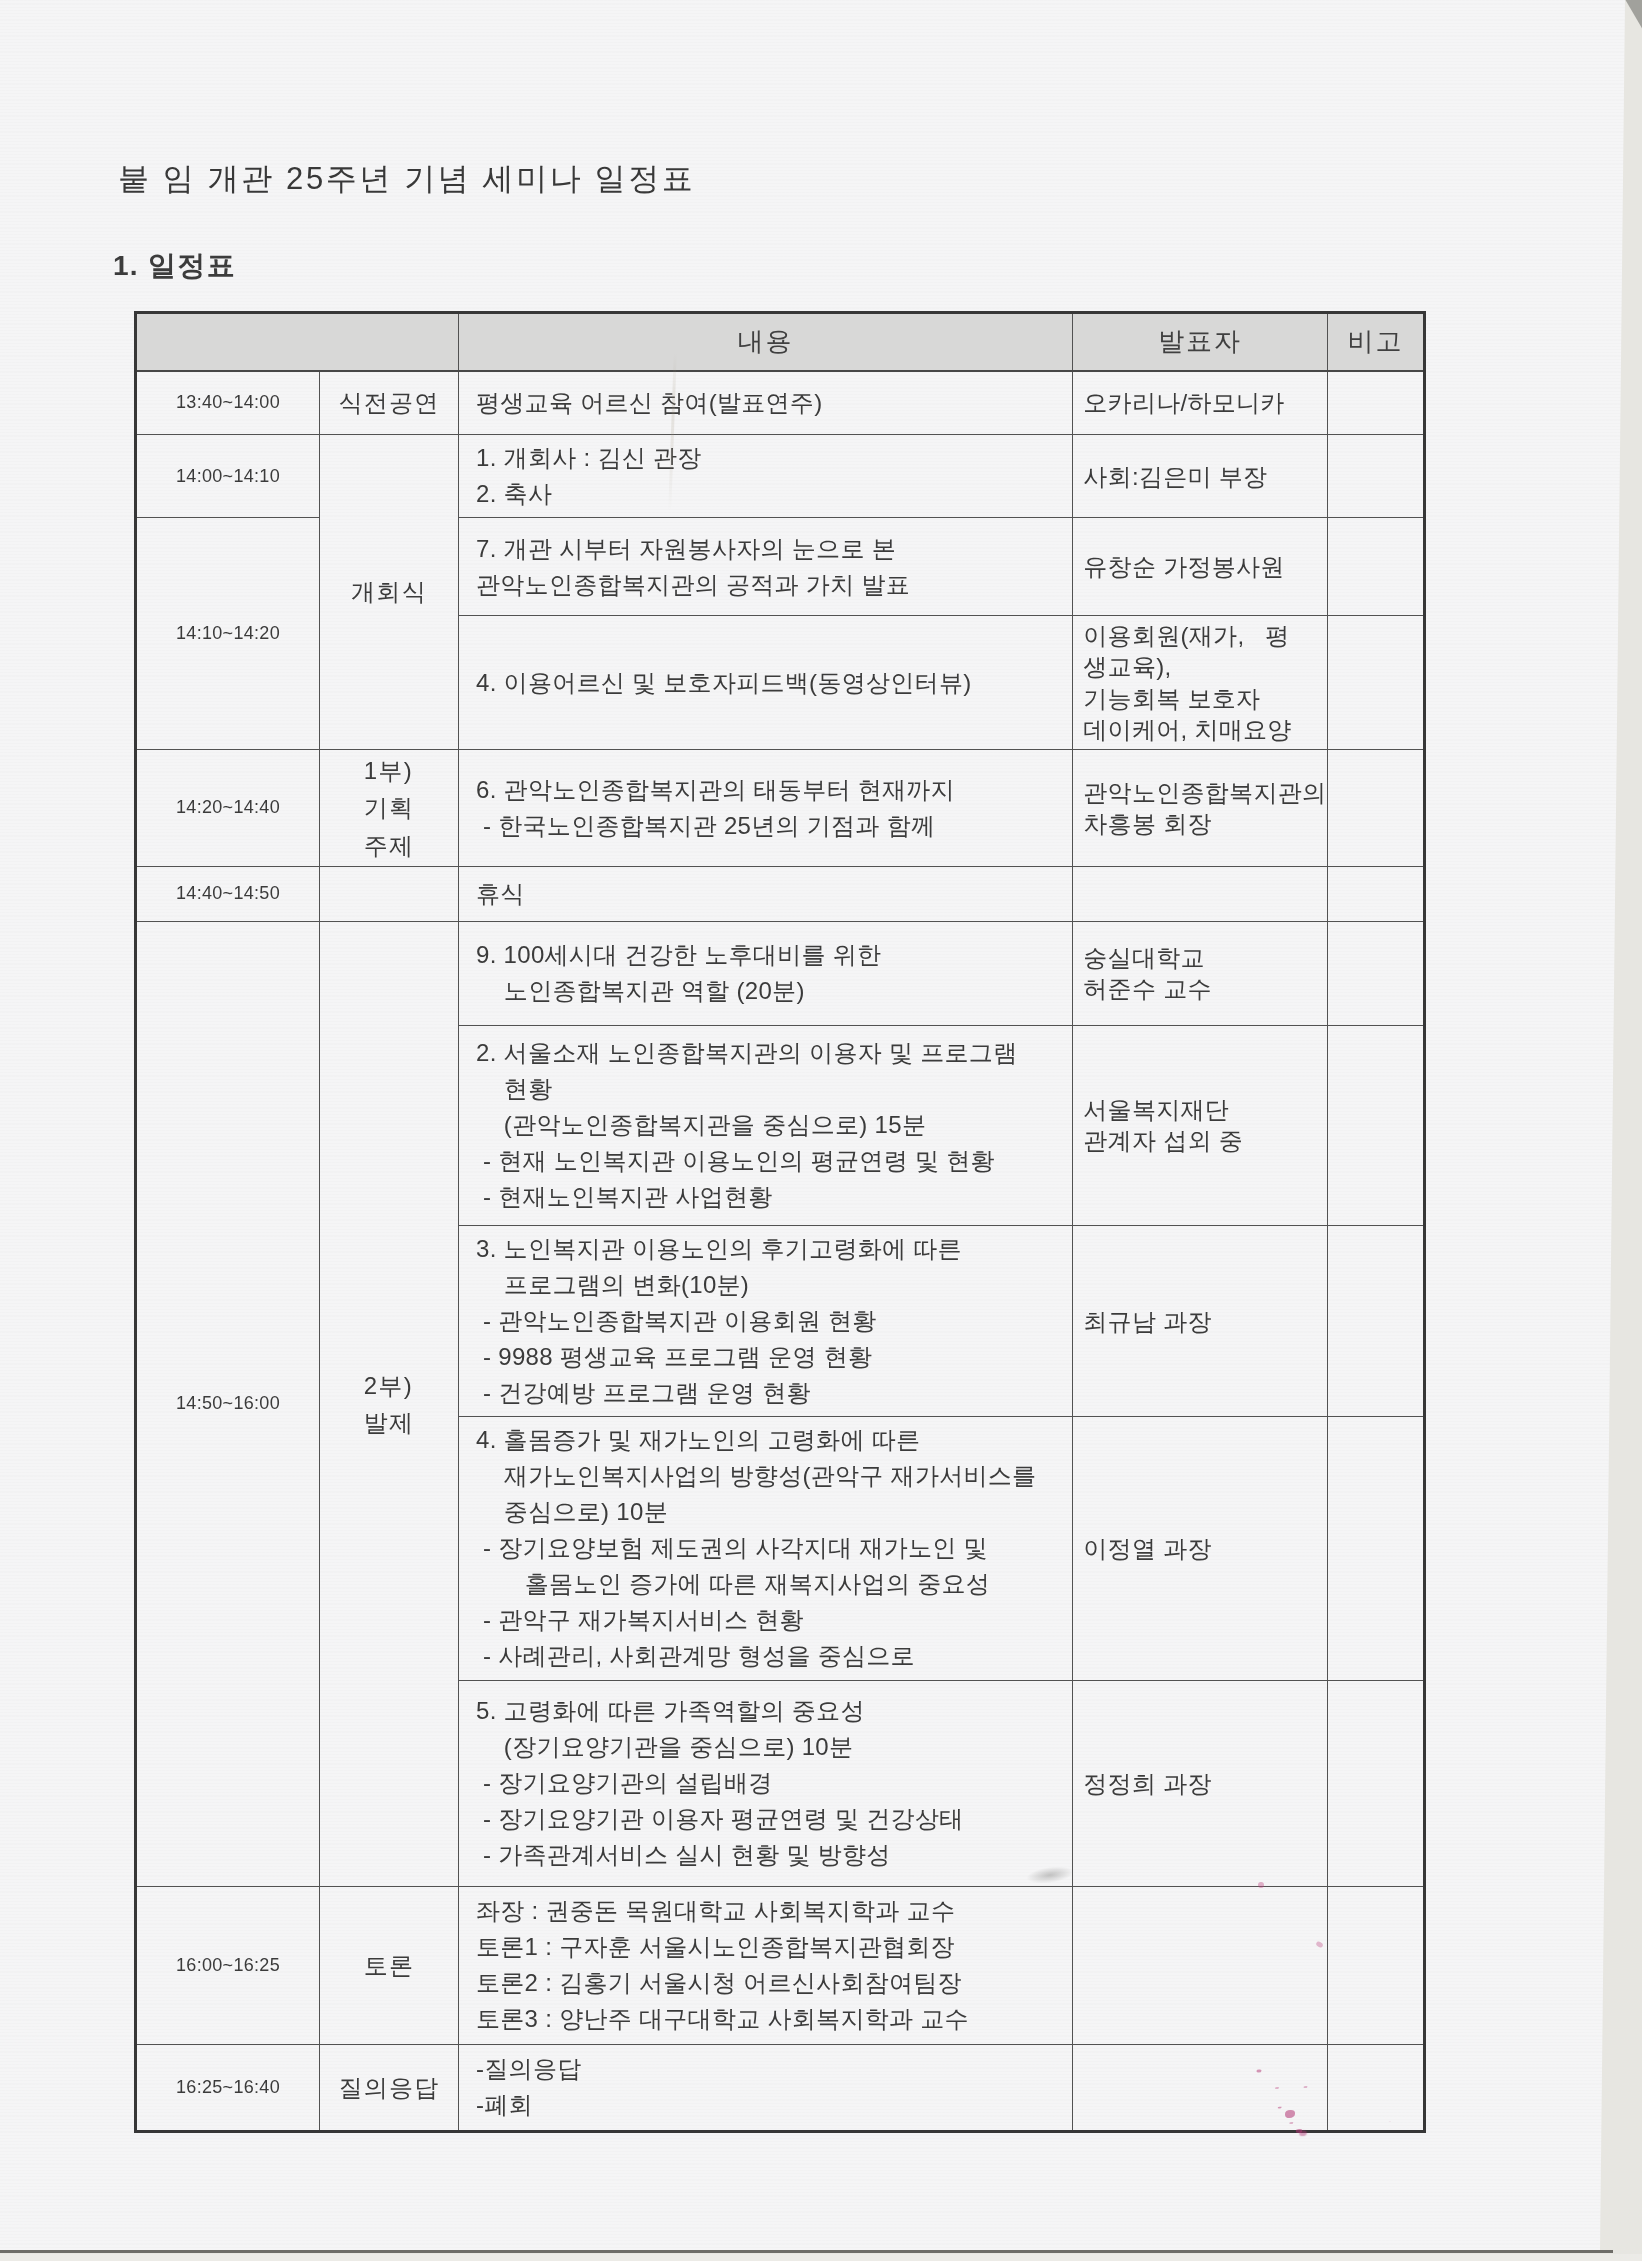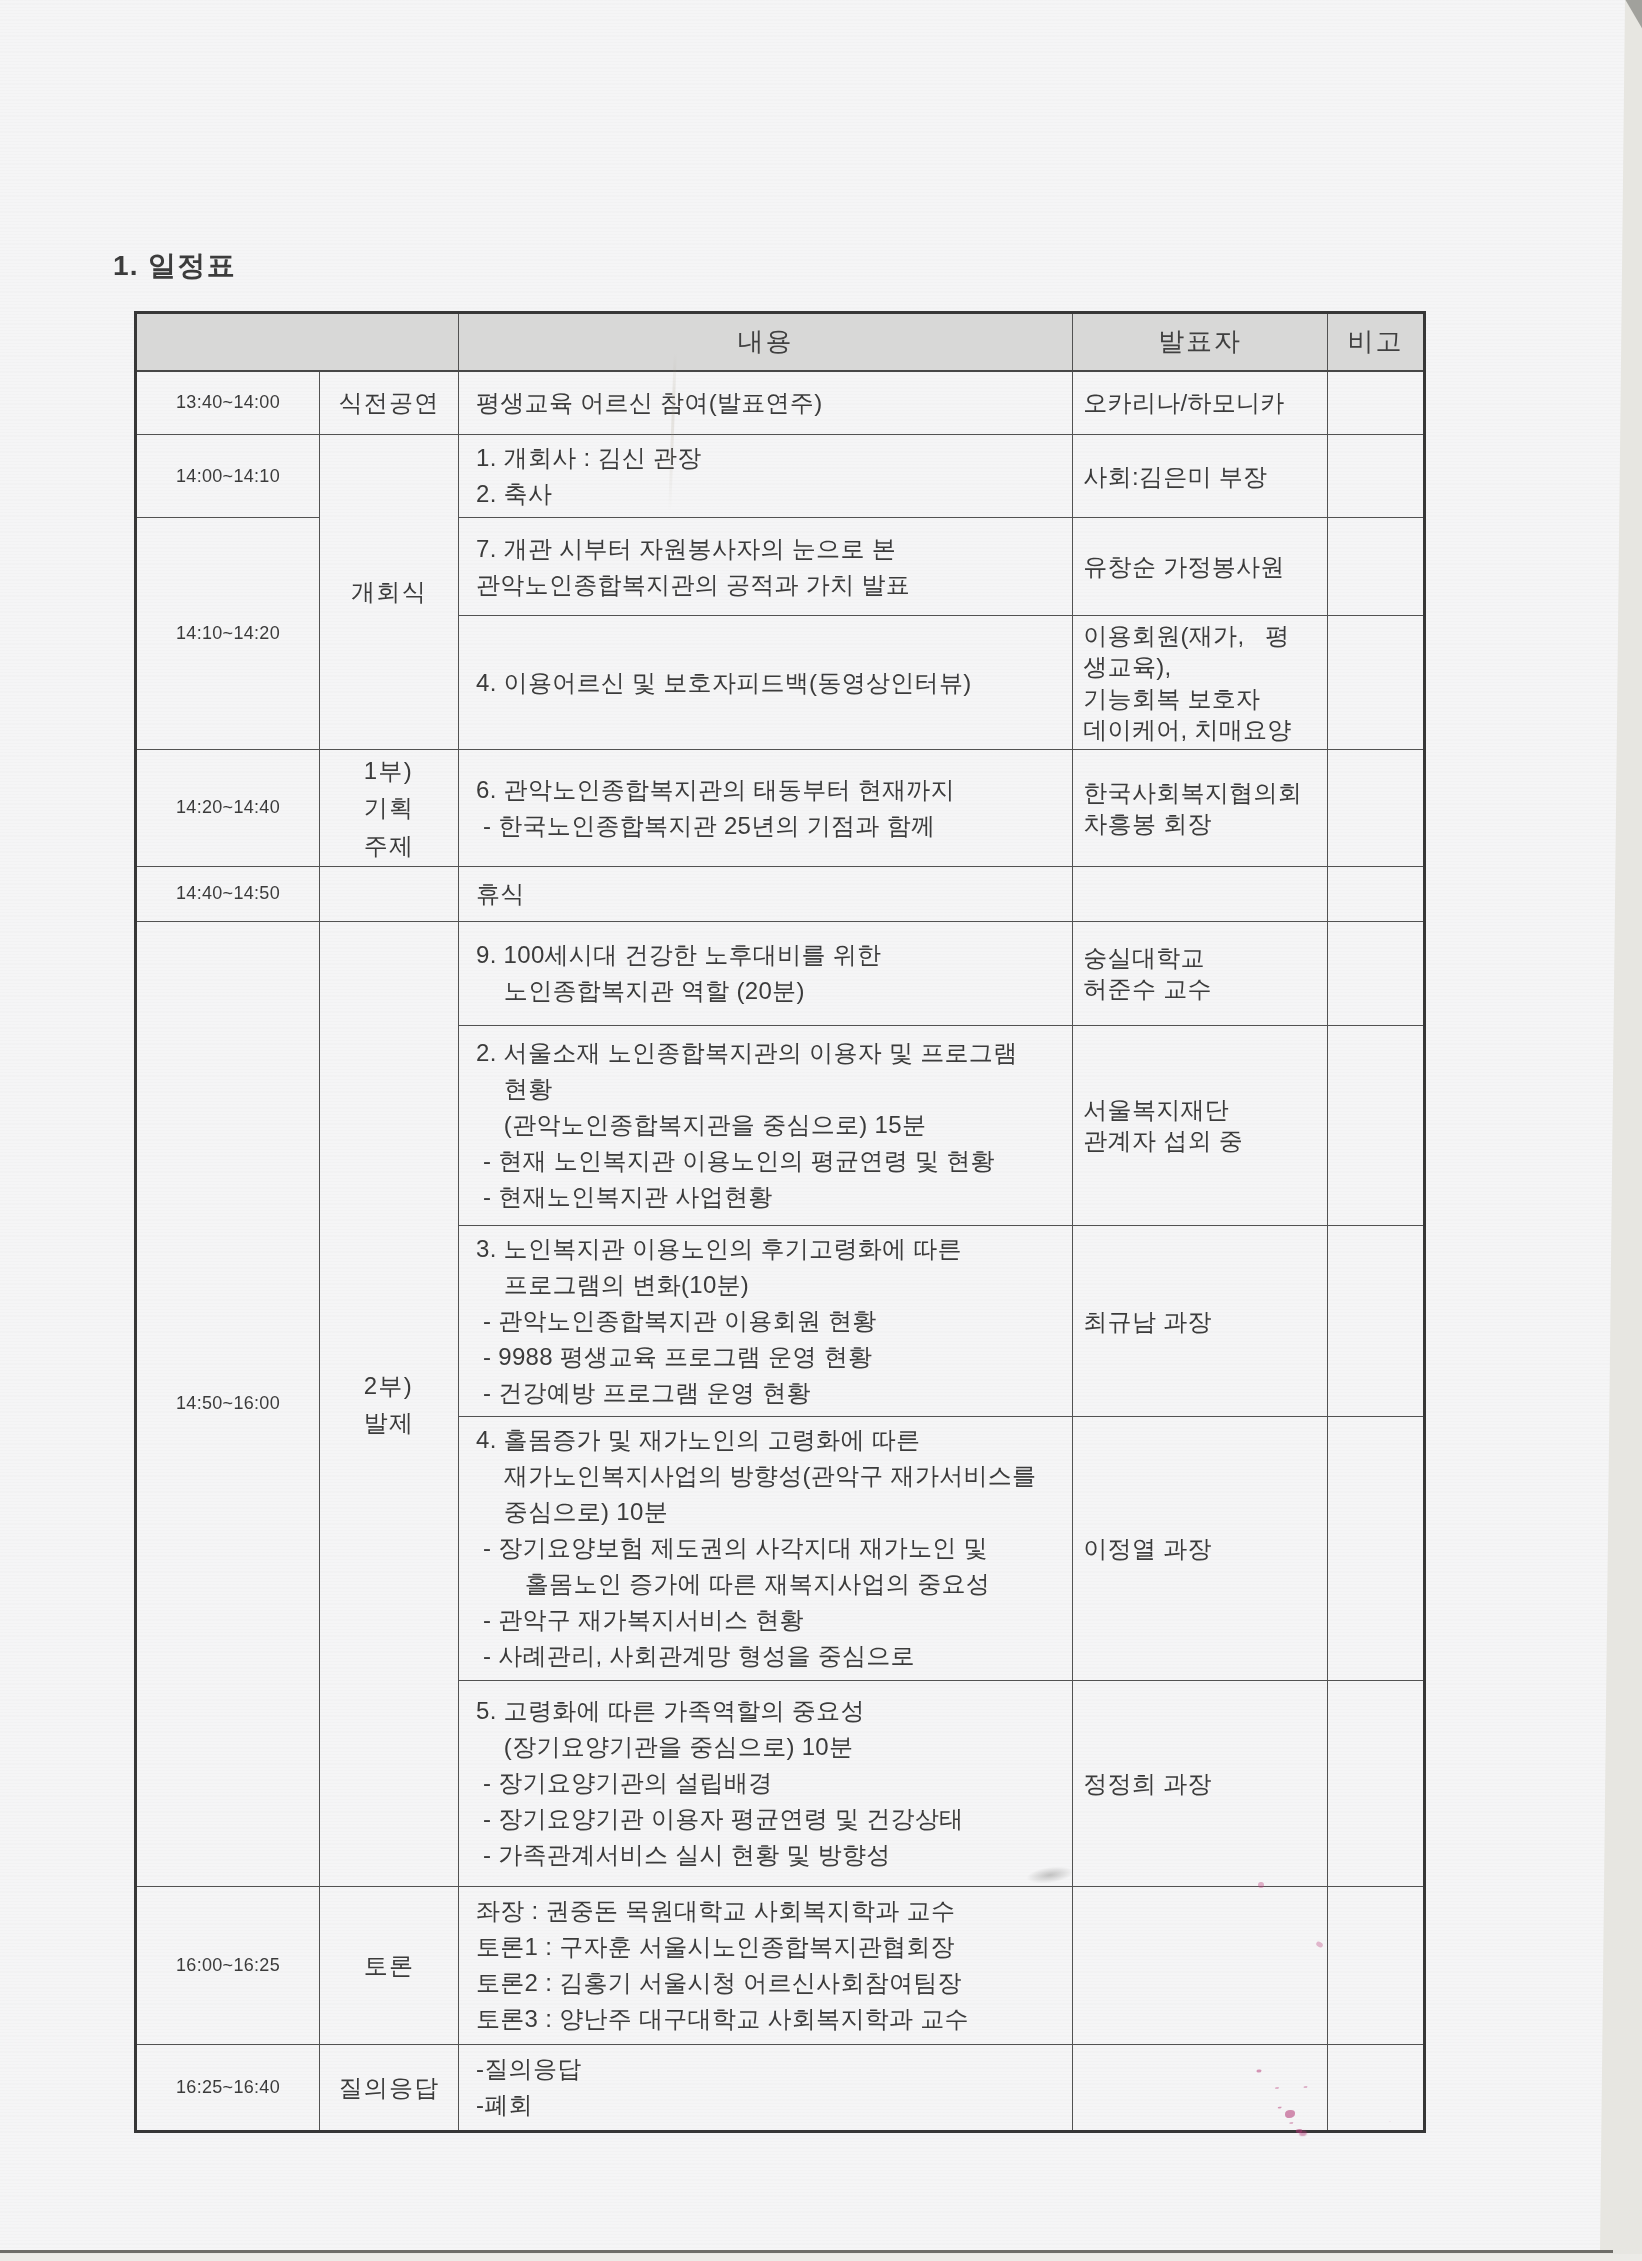--- a/index.html
+++ b/index.html
@@ -127,20 +127,21 @@
   .ink-speck-b {
     position:absolute; left:1316px; top:1942px; width:7px; height:5.2px;
     border-radius:50%; background:rgba(190,70,130,.35); transform:rotate(30deg);
   }
 </style>
 </head>
 <body>
 
 <div class="paper">
 
+  <div class="doc-title">붙 임 개관 25주년 기념 세미나 일정표</div>
   <div class="doc-section">1. 일정표</div>
 
   <table class="schedule">
     <colgroup>
       <col style="width:184px">
       <col style="width:139px">
       <col style="width:614px">
       <col style="width:255px">
       <col style="width:97px">
     </colgroup>
@@ -187,21 +188,21 @@
       <td class="n"></td>
     </tr>
 
     <tr style="height:117px;">
       <td class="t">14:20~14:40</td>
       <td class="g"><span class="gtxt">1부)
 기획
 주제</span></td>
       <td class="c">6. 관악노인종합복지관의 태동부터 현재까지
  - 한국노인종합복지관 25년의 기점과 함께</td>
-      <td class="p">한국사회복지협의회
+      <td class="p">관악노인종합복지관의
 차흥봉 회장</td>
       <td class="n"></td>
     </tr>
 
     <tr style="height:55px;">
       <td class="t">14:40~14:50</td>
       <td class="g"><span class="gtxt"></span></td>
       <td class="c">휴식</td>
       <td class="p"></td>
       <td class="n"></td>

